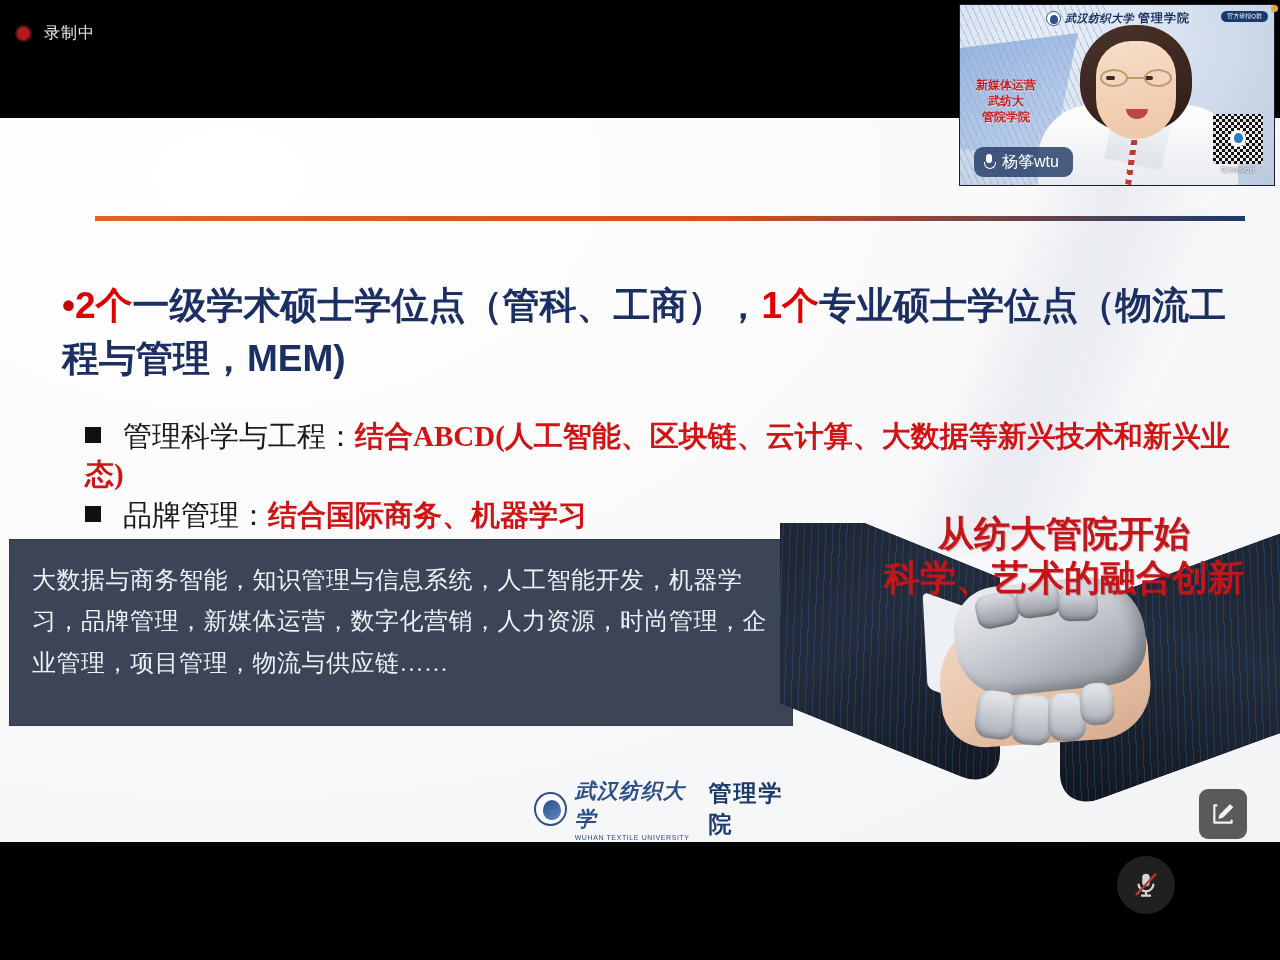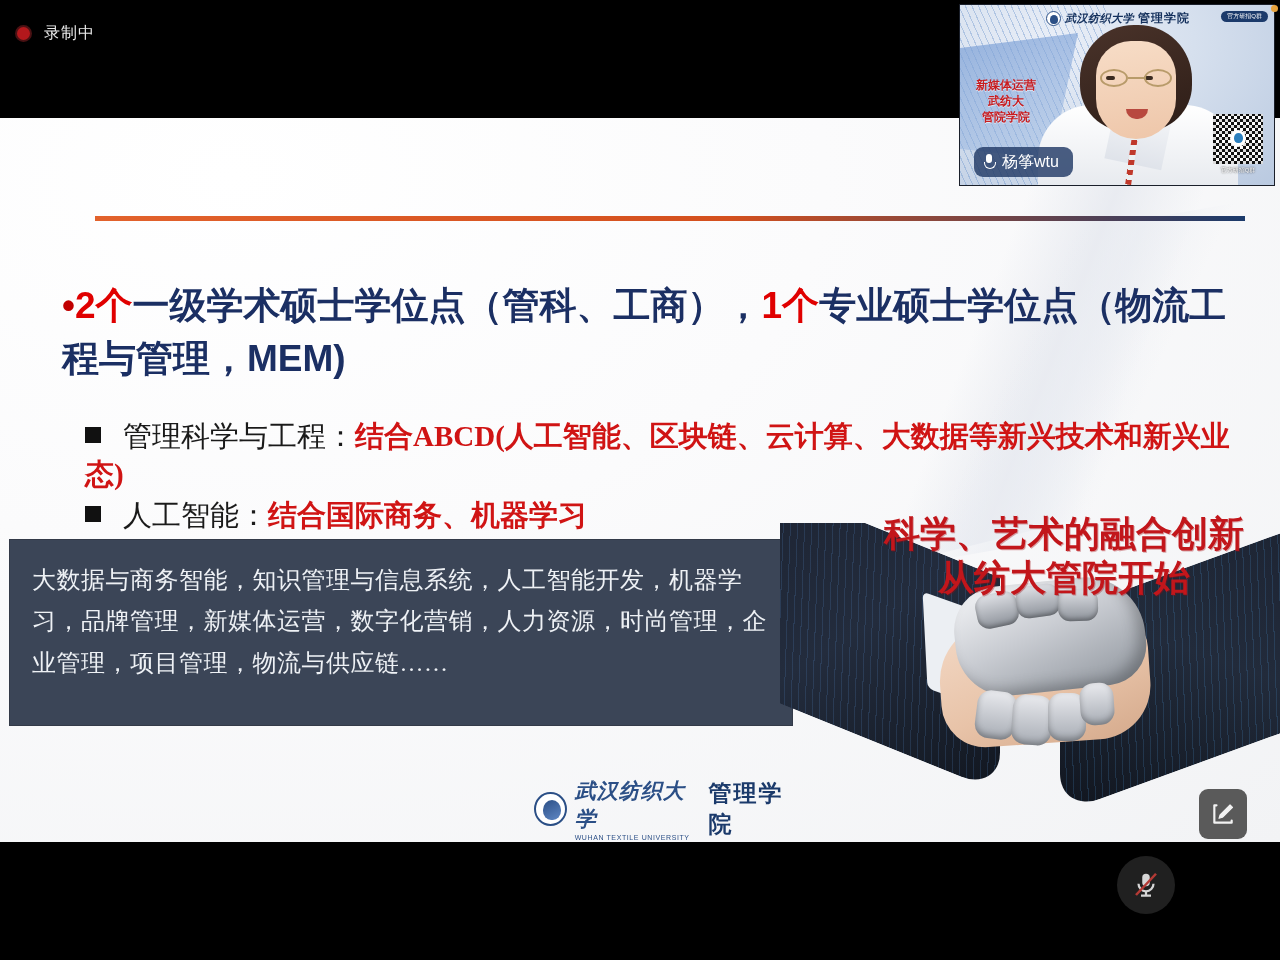--- a/index.html
+++ b/index.html
@@ -289,21 +289,21 @@
 
     <div class="bullet-main">
       <span class="dot">•</span><span class="red-b">2个</span><span>一级学术硕士学位点（管科、工商），</span><span class="red-b">1个</span><span>专业硕士学位点（物流工程与管理，MEM)</span>
     </div>
 
     <div class="sub-list">
       <div class="sub-item">
         <span class="sq"></span><span>管理科学与工程：</span><span class="red-t">结合ABCD(人工智能、区块链、云计算、大数据等新兴技术和新兴业态)</span>
       </div>
       <div class="sub-item">
-        <span class="sq"></span><span>人工智能：</span><span class="red-t">结合国际商务、机器学习</span>
+        <span class="sq"></span><span>品牌管理：</span><span class="red-t">结合国际商务、机器学习</span>
       </div>
     </div>
 
     <div class="photo">
       <span class="sleeve-l"></span>
       <span class="sleeve-r"></span>
       <span class="cuff-l"></span>
       <span class="cuff-r"></span>
       <span class="hand-h"></span>
       <span class="hand-r"></span>
@@ -314,22 +314,22 @@
       <span class="finger f2"></span>
       <span class="finger f3"></span>
       <span class="finger f4"></span>
     </div>
 
     <div class="callout">
       <p>大数据与商务智能，知识管理与信息系统，人工智能开发，机器学习，品牌管理，新媒体运营，数字化营销，人力资源，时尚管理，企业管理，项目管理，物流与供应链……</p>
     </div>
 
     <div class="slogan">
+      <div>从纺大管院开始</div>
       <div>科学、艺术的融合创新</div>
-      <div>从纺大管院开始</div>
     </div>
 
     <div class="footer-logo">
       <span class="seal"></span>
       <span>
         <span class="ulogo-cn">武汉纺织大学</span>
         <span class="ulogo-en">WUHAN TEXTILE UNIVERSITY</span>
       </span>
       <span class="ulogo-school">管理学院</span>
     </div>

